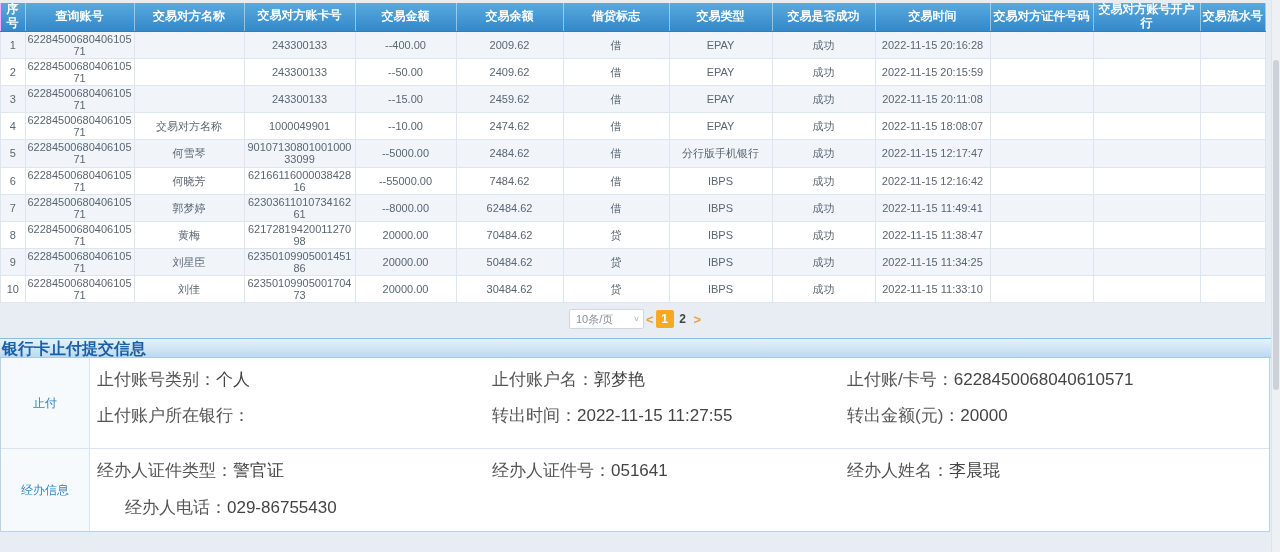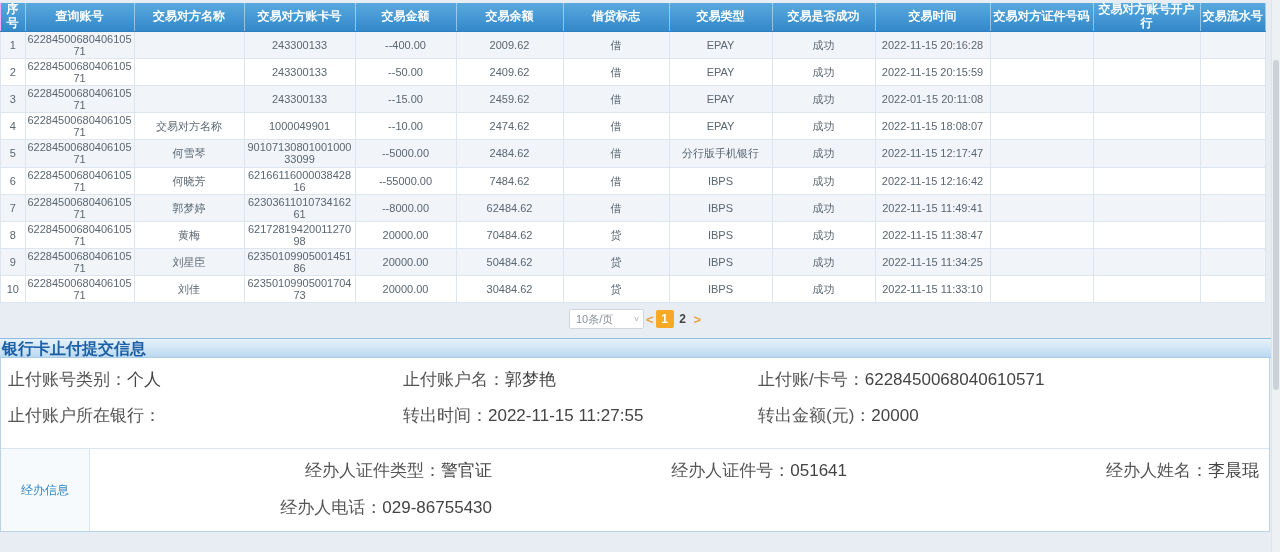--- a/index.html
+++ b/index.html
@@ -27,21 +27,21 @@
   }
   table.dtable tbody tr:nth-child(odd){background:#f1f5fa;}
   table.dtable tbody tr:nth-child(even){background:#ffffff;}
 
   
   table.txn th{height:24px;}
   table.txn td{height:21px;}
   table.txn th:nth-child(1){width:22px;word-break:break-all;}
   table.txn th:nth-child(2){width:106px;margin-top:39px;}
   table.txn th:nth-child(3){width:107px;}
-  table.txn th:nth-child(4){width:108px;}
+  table.txn th:nth-child(4){width:108px;font-family:Liberation Mono, monospace;}
   table.txn th:nth-child(5){width:98px;}
   table.txn th:nth-child(6){width:104px;}
   table.txn th:nth-child(7){width:103px;}
   table.txn th:nth-child(8){width:100px;}
   table.txn th:nth-child(9){width:100px;}
   table.txn th:nth-child(10){width:112px;margin-left:9px;}
   table.txn th:nth-child(11){width:100px;}
   table.txn th:nth-child(12){width:104px;}
 
   
@@ -77,22 +77,22 @@
   }
   .info-content{flex:1;padding:10px 10px 8px 7px;font-size:17px;color:#444;}
   .field-grid{display:grid;grid-template-columns:395px 355px 1fr;margin-bottom:13px;}
   .field{white-space:nowrap;overflow:hidden;}
   .field .lbl{color:#555;}
   .field .val{color:#444;}
   .reason{
     border-top:1px solid #e8eef5;margin-top:2px;padding:8px 14px 4px 0;
     line-height:1.55;color:#444;
   }
-  .agent-grid{display:grid;grid-template-columns:395px 355px 1fr;margin-bottom:14px;text-align:right;}
-  .agent-grid:last-child{margin-bottom:4px;}
+  .agent-grid{display:grid;grid-template-columns:395px 355px 1fr;margin-bottom:14px;}
+  .agent-grid:last-child{margin-bottom:4px;margin-left:28px;}
 
   
   .vscroll{position:absolute;top:0;right:0;width:8px;height:552px;
     background:#eef1f4;border-left:1px solid #e0e4e8;}
   .vscroll .thumb{position:absolute;top:60px;left:1px;width:6px;height:330px;
     background:#ccd2d8;border-radius:3px;}
 </style>
 </head>
 <body>
 
@@ -150,21 +150,21 @@
         <tr>
           <td>3</td>
           <td>6228450068040610571</td>
           <td></td>
           <td>243300133</td>
           <td>--15.00</td>
           <td>2459.62</td>
           <td>借</td>
           <td>EPAY</td>
           <td>成功</td>
-          <td>2022-01-15 20:11:08</td>
+          <td>2022-11-15 20:11:08</td>
           <td></td>
           <td></td>
           <td></td>
         </tr>
         <tr>
           <td>4</td>
           <td>6228450068040610571</td>
           <td>交易对方名称</td>
           <td>1000049901</td>
           <td>--10.00</td>
@@ -277,20 +277,21 @@
     </span>
     <span class="pg-arrow">&lt;</span>
     <span class="pg-num active">1</span>
     <span class="pg-num">2</span>
     <span class="pg-arrow">&gt;</span>
   </div>
 
   <div class="section-bar">银行卡止付提交信息</div>
   <div class="info-box">
     <div class="info-row">
+      <div class="side-label">止付</div>
       <div class="info-content">
         <div class="field-grid">
           <span class="field"><span class="lbl">止付账号类别：</span><span class="val">个人</span></span>
           <span class="field"><span class="lbl">止付账户名：</span><span class="val">郭梦艳</span></span>
           <span class="field"><span class="lbl">止付账/卡号：</span><span class="val">6228450068040610571</span></span>
         </div>
         <div class="field-grid">
           <span class="field"><span class="lbl">止付账户所在银行：</span><span class="val"></span></span>
           <span class="field"><span class="lbl">转出时间：</span><span class="val">2022-11-15 11:27:55</span></span>
           <span class="field"><span class="lbl">转出金额(元)：</span><span class="val">20000</span></span>

